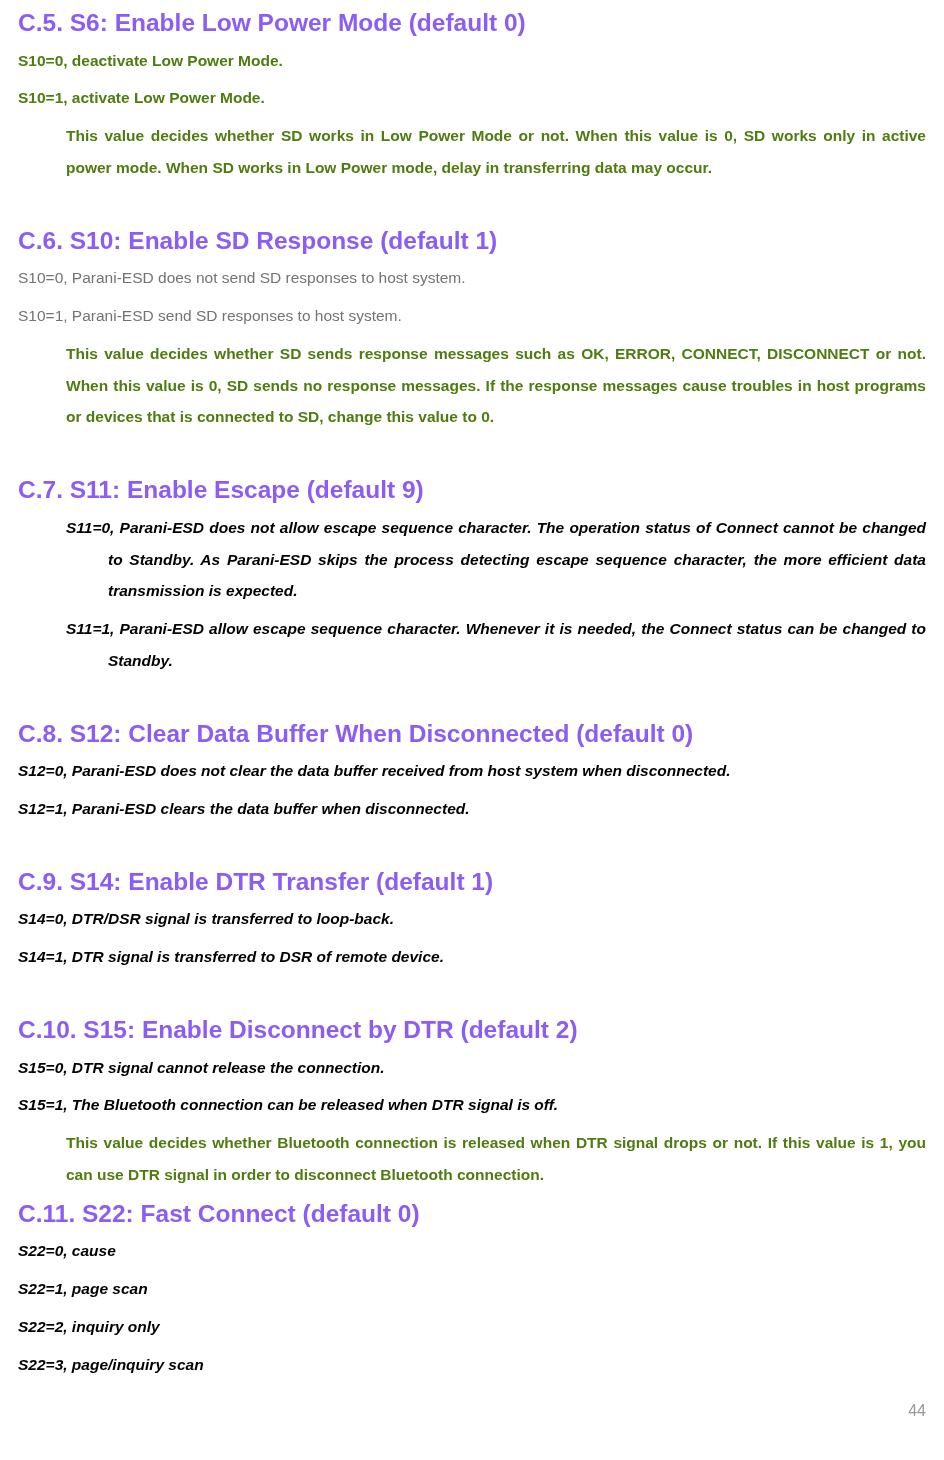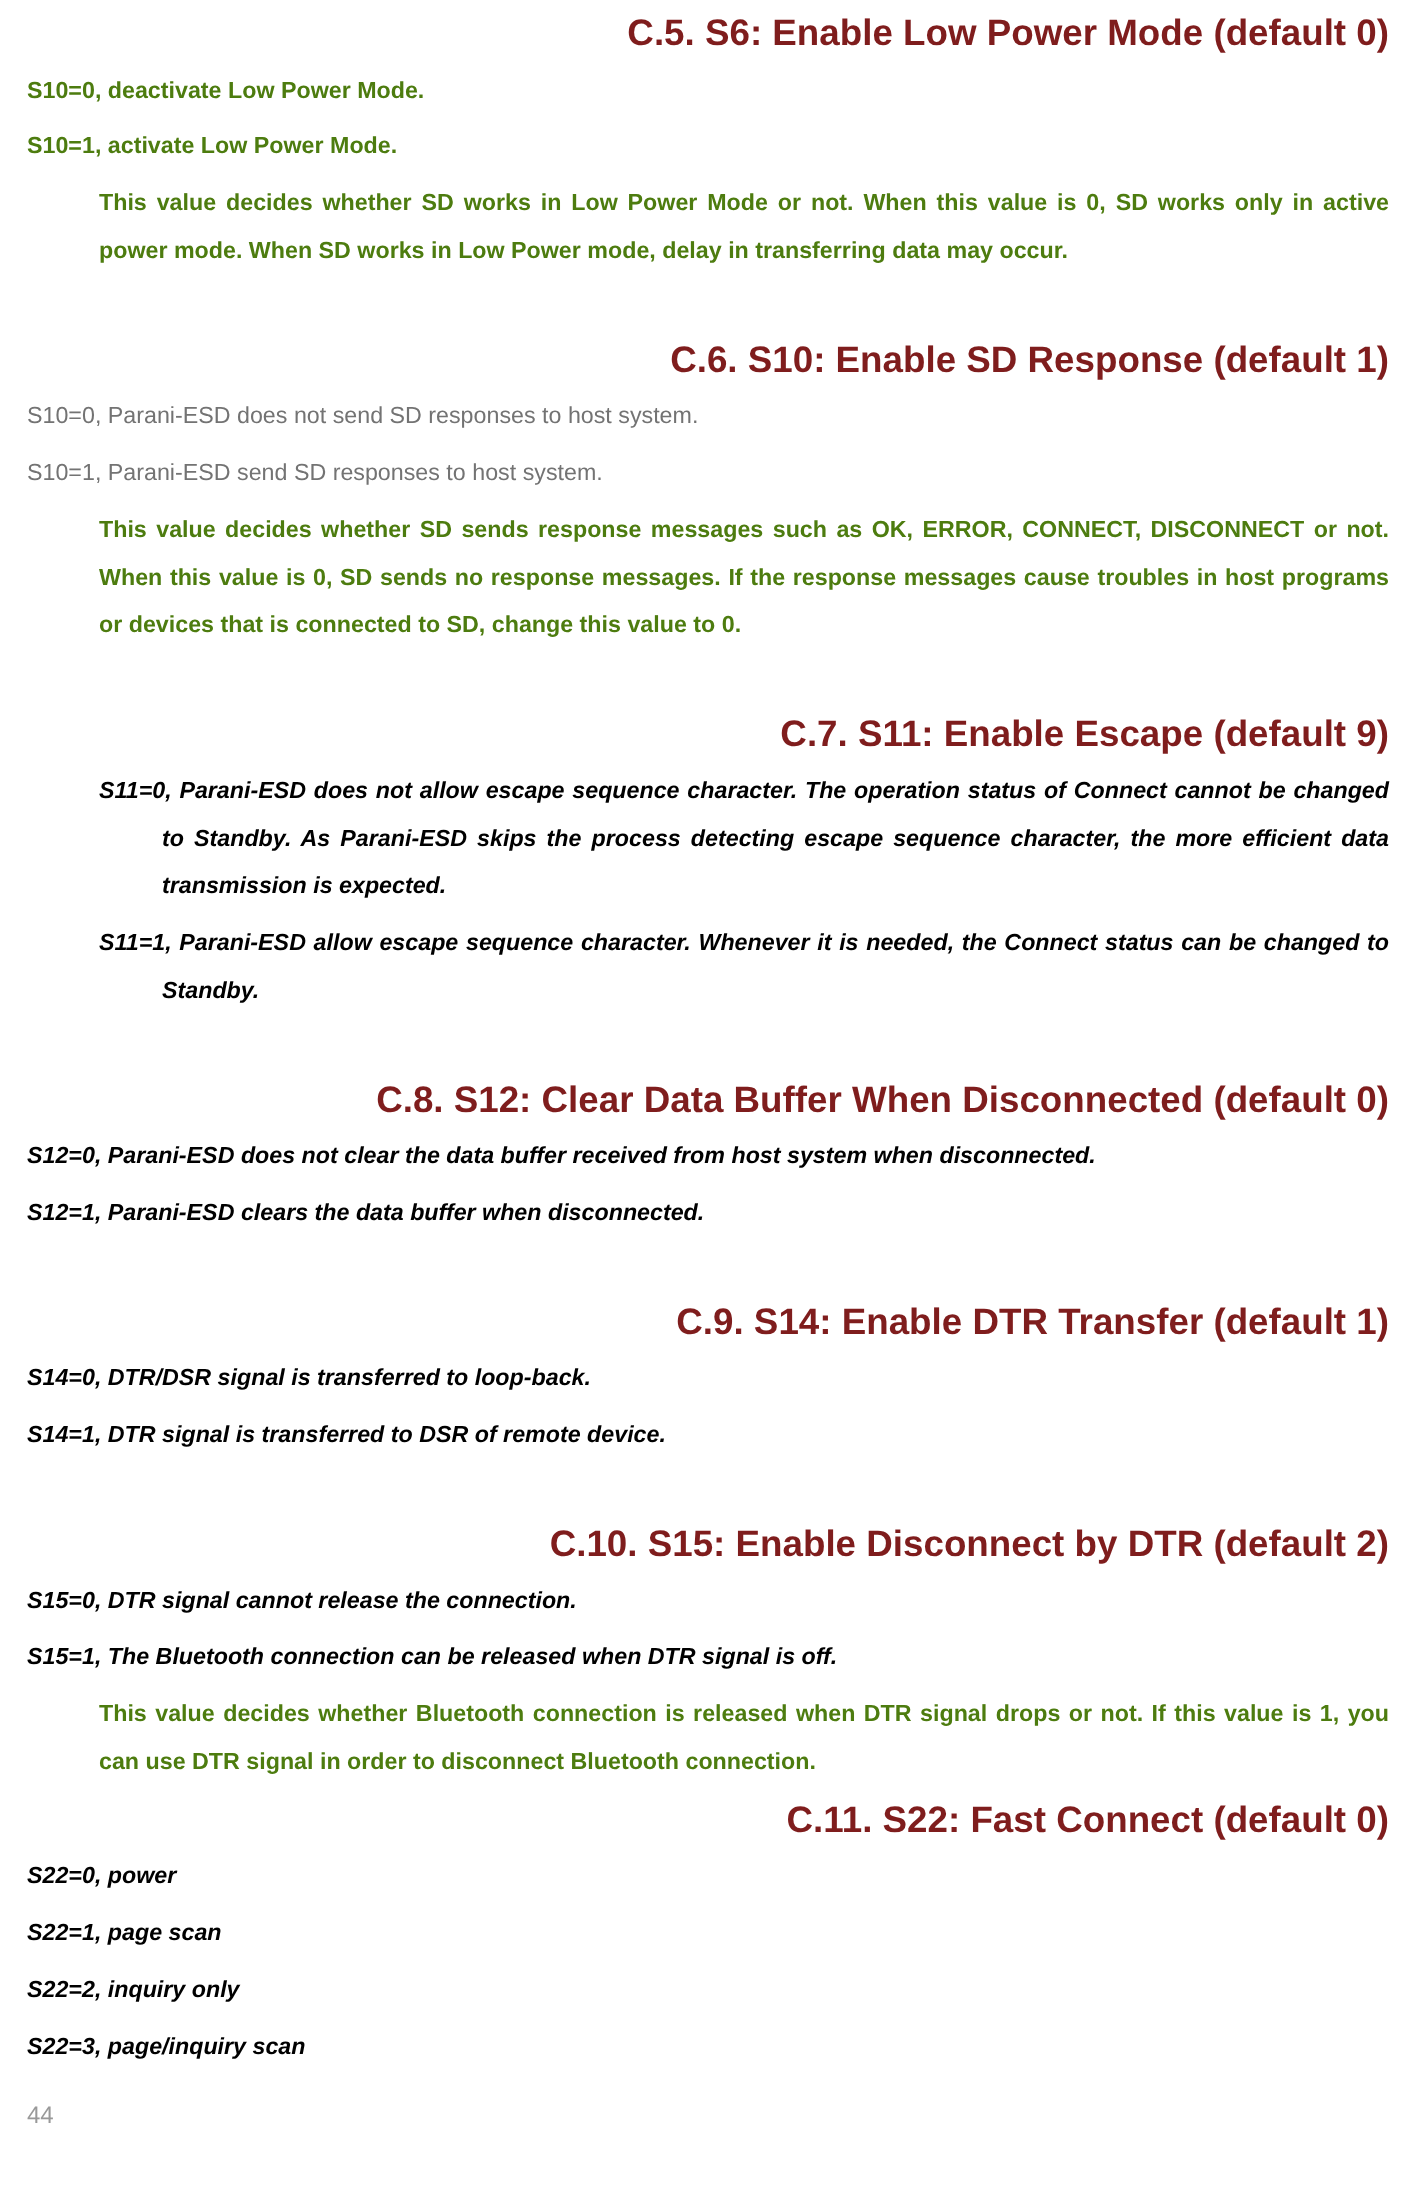--- a/index.html
+++ b/index.html
@@ -7,24 +7,23 @@
       max-width: 944px;
       margin: 0 auto;
       padding: 8px 18px 18px 18px;
       background: #fff;
       color: #000;
       font-size: 15.5px;
     }
     h2 {
       font-size: 24.5px;
       font-weight: bold;
-      color: #7f1d1d;
+      color: #8b5cf6;
       margin: 22px 0 6px 0;
       line-height: 1.25;
-      text-align: right;
     }
     h2.first {
       margin-top: 0;
     }
     h2.tight {
       margin-top: 8px;
     }
     p {
       margin: 0 0 6px 0;
       line-height: 2.05;
@@ -43,21 +42,21 @@
     }
     .justify {
       text-align: justify;
       margin-left: 48px;
     }
     .indent {
       padding-left: 42px;
       text-indent: -42px;
     }
     .page-number {
-      text-align: left;
+      text-align: right;
       color: #999;
       font-size: 16px;
       margin-top: 22px;
     }
     .spacer {
       height: 14px;
     }
   </style>
 </head>
 <body>
@@ -93,18 +92,18 @@
 <p class="bold">S14=1, DTR signal is transferred to DSR of remote device.</p>
 
 <div class="spacer"></div>
 
 <h2>C.10. S15: Enable Disconnect by DTR (default 2)</h2>
 <p class="bold">S15=0, DTR signal cannot release the connection.</p>
 <p class="bold">S15=1, The Bluetooth connection can be released when DTR signal is off.</p>
 <p class="red justify">This value decides whether Bluetooth connection is released when DTR signal drops or not. If this value is 1, you can use DTR signal in order to disconnect Bluetooth connection.</p>
 
 <h2 class="tight">C.11. S22: Fast Connect (default 0)</h2>
-<p class="bold">S22=0, power</p>
+<p class="bold">S22=0, cause</p>
 <p class="bold">S22=1, page scan</p>
 <p class="bold">S22=2, inquiry only</p>
 <p class="bold">S22=3, page/inquiry scan</p>
 
 <div class="page-number">44</div>
 
 </body></html>

